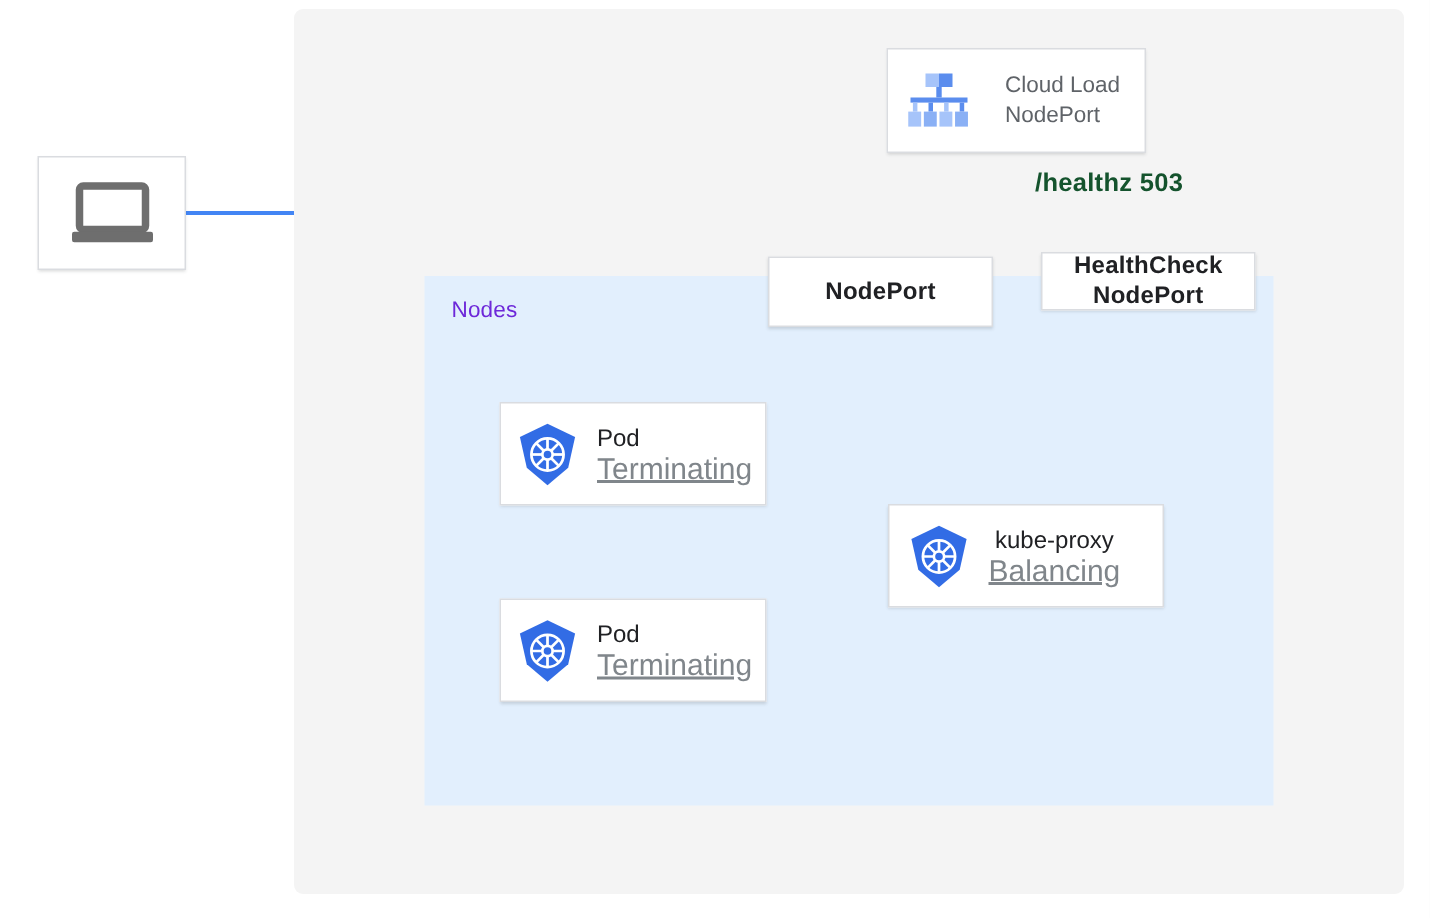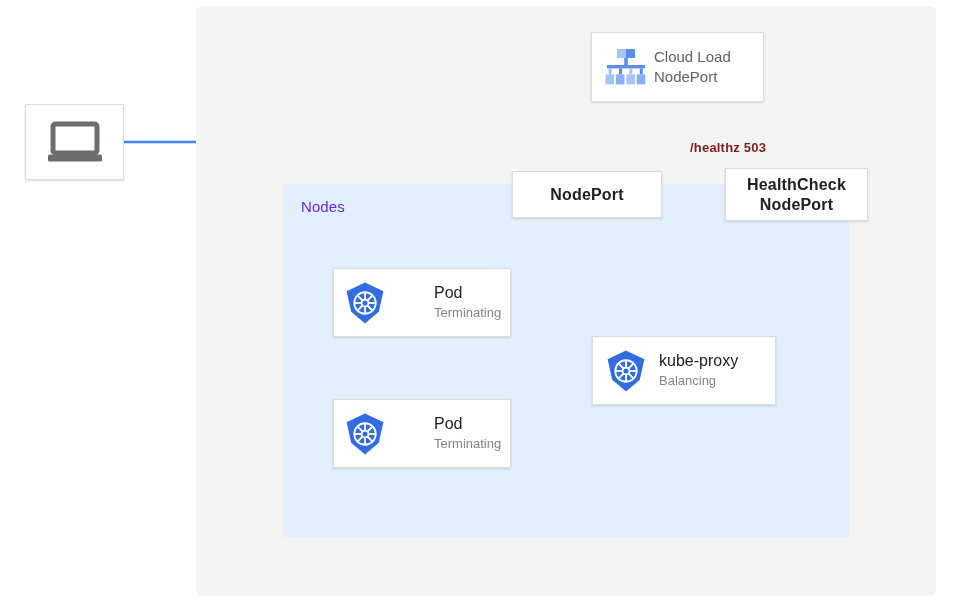--- a/index.html
+++ b/index.html
@@ -57,78 +57,77 @@
   }
   
   .clb-card {
     left: 591px; top: 32px;
     width: 173px; height: 70px;
     display: flex; align-items: center;
     padding-left: 10px;
   }
   .clb-icon { width: 48px; height: 40px; flex: none; }
   .clb-text {
-    margin-left: 4px;
+    margin-left: 20px;
     font-size: 15px;
     color: #5f6368;
     line-height: 20px;
   }
   
   .np-card {
     left: 512px; top: 171px;
     width: 150px; height: 47px;
     display: flex; align-items: center; justify-content: center;
   }
   .np-card .np-label {
     font-size: 16px; font-weight: bold; color: #202124;
     letter-spacing: .2px;
   }
   .hcnp-card {
-    left: 725px; top: 168px;
-    width: 143px; height: 53px;
+    left: 694px; top: 168px;
+    width: 143px; height: 39px;
     display: flex; align-items: center; justify-content: center;
   }
   .hcnp-card .np-label {
     font-size: 16px; font-weight: bold; color: #202124;
     text-align: center; line-height: 20px; letter-spacing: .2px;
   }
   
   .pod-card {
     left: 333px;
     width: 178px; height: 69px;
     display: flex; align-items: center;
     padding-left: 8px;
-    gap: 36px;
   }
   .pod-card-1 { top: 268px; }
   .pod-card-2 { top: 399px; }
   
   .kp-card {
     left: 592px; top: 336px;
     width: 184px; height: 69px;
     display: flex; align-items: center;
     padding-left: 10px;
+    text-align: center;
   }
   .k8s-icon { width: 46px; height: 46px; flex: none; }
   .node-text { margin-left: 10px; }
   .node-title {
     font-size: 16px; color: #202124; line-height: 20px;
   }
   .node-sub {
-    font-size: 13px; color: #80868b; line-height: 20px;
+    font-size: 20px; color: #80868b; line-height: 20px; text-decoration: underline;
   }
   
   .healthz-label {
     position: absolute;
     left: 690px; top: 112px;
-    font-size: 13px;
+    font-size: 17px;
     font-weight: bold;
-    color: #7f1d1d;
+    color: #14532d;
     letter-spacing: .2px;
-    margin-top: 28px;
   }
 </style>
 </head>
 <body>
 
 <svg id="canvas" viewBox="0 0 953 612" xmlns="http://www.w3.org/2000/svg">
   <defs>
     <marker id="arrow-blue" markerWidth="9" markerHeight="9" refX="7.4" refY="4.5" orient="auto" markerUnits="userSpaceOnUse">
       <path d="M0,0.6 L8,4.5 L0,8.4 z" fill="#4285f4"></path>
     </marker>

